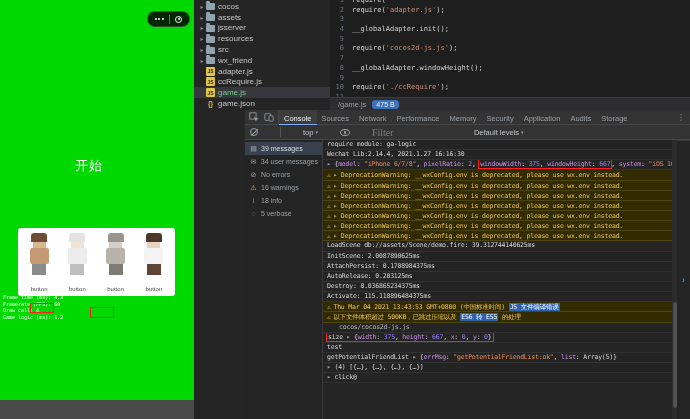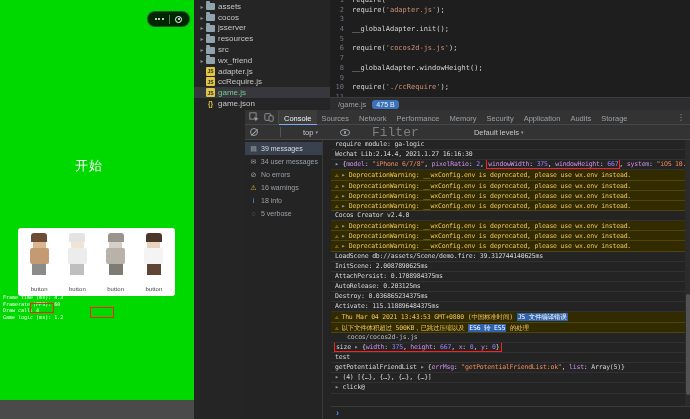--- a/index.html
+++ b/index.html
@@ -70,30 +70,30 @@
   .tabbar .spacer{flex:1;}
   .kebab{display:flex;align-items:center;padding:0 5px;color:#9aa0a6;font-size:8px;cursor:pointer;}
   .ctoolbar{flex:0 0 15px;height:15px;background:#333;border-bottom:1px solid #474747;display:flex;align-items:center;padding:0 5px;gap:22px;}
   .clear-icon{width:8px;height:8px;border:1px solid #9aa0a6;border-radius:50%;position:relative;cursor:pointer;}
   .clear-icon::after{content:"";position:absolute;left:-1px;top:3px;width:9px;height:1px;background:#9aa0a6;transform:rotate(-45deg);}
   .tsep{width:1px;height:10px;background:#555;}
   .ddl{display:flex;align-items:center;gap:2px;color:#c3c7cb;font-size:7.5px;cursor:pointer;white-space:nowrap;}
   .ddl .caret{font-size:5px;color:#9aa0a6;}
   .eye-icon{width:10px;height:7px;border:1px solid #9aa0a6;border-radius:50%;position:relative;cursor:pointer;}
   .eye-icon::after{content:"";position:absolute;left:3px;top:1.5px;width:2.5px;height:2.5px;border-radius:50%;background:#9aa0a6;}
-  .filter-input{background:transparent;border:none;outline:none;color:#ccc;font-size:13px;width:80px;font-family:Liberation Mono, monospace;}
+  .filter-input{background:transparent;border:none;outline:none;color:#ccc;font-size:10px;width:80px;font-family:Liberation Serif, serif;}
   .filter-input::placeholder{color:#7e7e7e;}
   .console-body{flex:1;display:flex;min-height:0;}
   .csidebar{flex:0 0 78px;border-right:1px solid #3a3a3a;padding-top:2px;overflow:hidden;}
   .sb-item{display:flex;align-items:center;height:13px;padding:0 4px;gap:3px;color:#9aa0a6;font-size:7px;cursor:pointer;white-space:nowrap;}
   .sb-item.selected{background:#39414f;color:#d7dce2;}
   .si{width:9px;text-align:center;font-size:7px;color:#9aa0a6;}
   .si-warn{color:#f2c037;}
   .si-info{color:#5ca8ff;}
-  .messages-col{flex:1;display:flex;flex-direction:column;min-width:0;margin-left:8px;}
+  .messages-col{flex:1;display:flex;flex-direction:row;min-width:0;}
   .messages{flex:1;overflow:hidden;font-family:"DejaVu Sans Mono",monospace;position:relative;}
   .crow{height:10.15px;line-height:9.3px;border-bottom:1px solid #313131;padding:0 8px 0 4px;font-size:6.5px;letter-spacing:-0.2px;color:#d6d6d6;white-space:nowrap;overflow:hidden;}
   .crow.warn{background:#332b00;border-bottom-color:#4e4410;color:#ecc45d;}
   .crow.indent{padding-left:16px;color:#b9b9b9;}
   .wicon{color:#f2c037;margin-right:3px;font-size:6px;}
   .messages .c-t{color:inherit;}
   .messages .c-arr{color:#9aa0a6;}
   .messages .c-key{color:#cf8ee8;}
   .messages .c-str{color:#f28b54;}
   .messages .c-num{color:#9980ff;}
@@ -165,26 +165,26 @@
       </div>
     <div class="redbox rb1"></div>
     <div class="redbox rb2"></div>
   </section>
   <div class="sim-bottom"></div>
 
   <section class="filetree">
       <div class="trow">
         <span class="tarrow">▸</span>
         <span class="ticon folder"></span>
+        <span class="tname">cocos</span>
+      </div>
+      <div class="trow">
+        <span class="tarrow">▸</span>
+        <span class="ticon folder"></span>
         <span class="tname">assets</span>
-      </div>
-      <div class="trow">
-        <span class="tarrow">▸</span>
-        <span class="ticon folder"></span>
-        <span class="tname">cocos</span>
       </div>
       <div class="trow">
         <span class="tarrow">▸</span>
         <span class="ticon folder"></span>
         <span class="tname">jsserver</span>
       </div>
       <div class="trow">
         <span class="tarrow">▸</span>
         <span class="ticon folder"></span>
         <span class="tname">resources</span>
@@ -348,21 +348,20 @@
           <div class="vscroll">
               <div class="vthumb"></div>
             </div>
         <div class="crow log"><span class="c-t">require module: ga-logic</span></div>
             <div class="crow log"><span class="c-t">Wechat Lib:2.14.4, 2021.1.27 16:16:30</span></div>
             <div class="crow log"><span class="c-arr">▸ </span><span class="c-t">{</span><span class="c-key">model</span><span class="c-t">: </span><span class="c-str">"iPhone 6/7/8"</span><span class="c-t">, </span><span class="c-key">pixelRatio</span><span class="c-t">: </span><span class="c-num">2</span><span class="c-t">, </span><span class="rboxspan"><span class="c-key">windowWidth</span><span class="c-t">: </span><span class="c-num">375</span><span class="c-t">, </span><span class="c-key">windowHeight</span><span class="c-t">: </span><span class="c-num">667</span></span><span class="c-t">, </span><span class="c-key">system</span><span class="c-t">: </span><span class="c-str">"iOS 10.0.1"</span></div>
             <div class="crow warn"><span class="wicon">⚠</span><span class="c-arr">▸ </span><span class="c-t">DeprecationWarning: __wxConfig.env is deprecated, please use wx.env instead.</span></div>
             <div class="crow warn"><span class="wicon">⚠</span><span class="c-arr">▸ </span><span class="c-t">DeprecationWarning: __wxConfig.env is deprecated, please use wx.env instead.</span></div>
             <div class="crow warn"><span class="wicon">⚠</span><span class="c-arr">▸ </span><span class="c-t">DeprecationWarning: __wxConfig.env is deprecated, please use wx.env instead.</span></div>
             <div class="crow warn"><span class="wicon">⚠</span><span class="c-arr">▸ </span><span class="c-t">DeprecationWarning: __wxConfig.env is deprecated, please use wx.env instead.</span></div>
-            <div class="crow log"><span class="c-t">Cocos Creator v2.4.0</span></div>
             <div class="crow warn"><span class="wicon">⚠</span><span class="c-arr">▸ </span><span class="c-t">DeprecationWarning: __wxConfig.env is deprecated, please use wx.env instead.</span></div>
             <div class="crow warn"><span class="wicon">⚠</span><span class="c-arr">▸ </span><span class="c-t">DeprecationWarning: __wxConfig.env is deprecated, please use wx.env instead.</span></div>
             <div class="crow warn"><span class="wicon">⚠</span><span class="c-arr">▸ </span><span class="c-t">DeprecationWarning: __wxConfig.env is deprecated, please use wx.env instead.</span></div>
             <div class="crow log"><span class="c-t">LoadScene db://assets/Scene/demo.fire: 39.312744140625ms</span></div>
             <div class="crow log"><span class="c-t">InitScene: 2.0087890625ms</span></div>
             <div class="crow log"><span class="c-t">AttachPersist: 0.1708984375ms</span></div>
             <div class="crow log"><span class="c-t">AutoRelease: 0.203125ms</span></div>
             <div class="crow log"><span class="c-t">Destroy: 0.036865234375ms</span></div>
             <div class="crow log"><span class="c-t">Activate: 115.118896484375ms</span></div>
             <div class="crow warn"><span class="wicon">⚠</span><span class="c-t">Thu Mar 04 2021 13:43:53 GMT+0800 (中国标准时间) </span><span class="c-hl">JS 文件编译错误</span></div>

